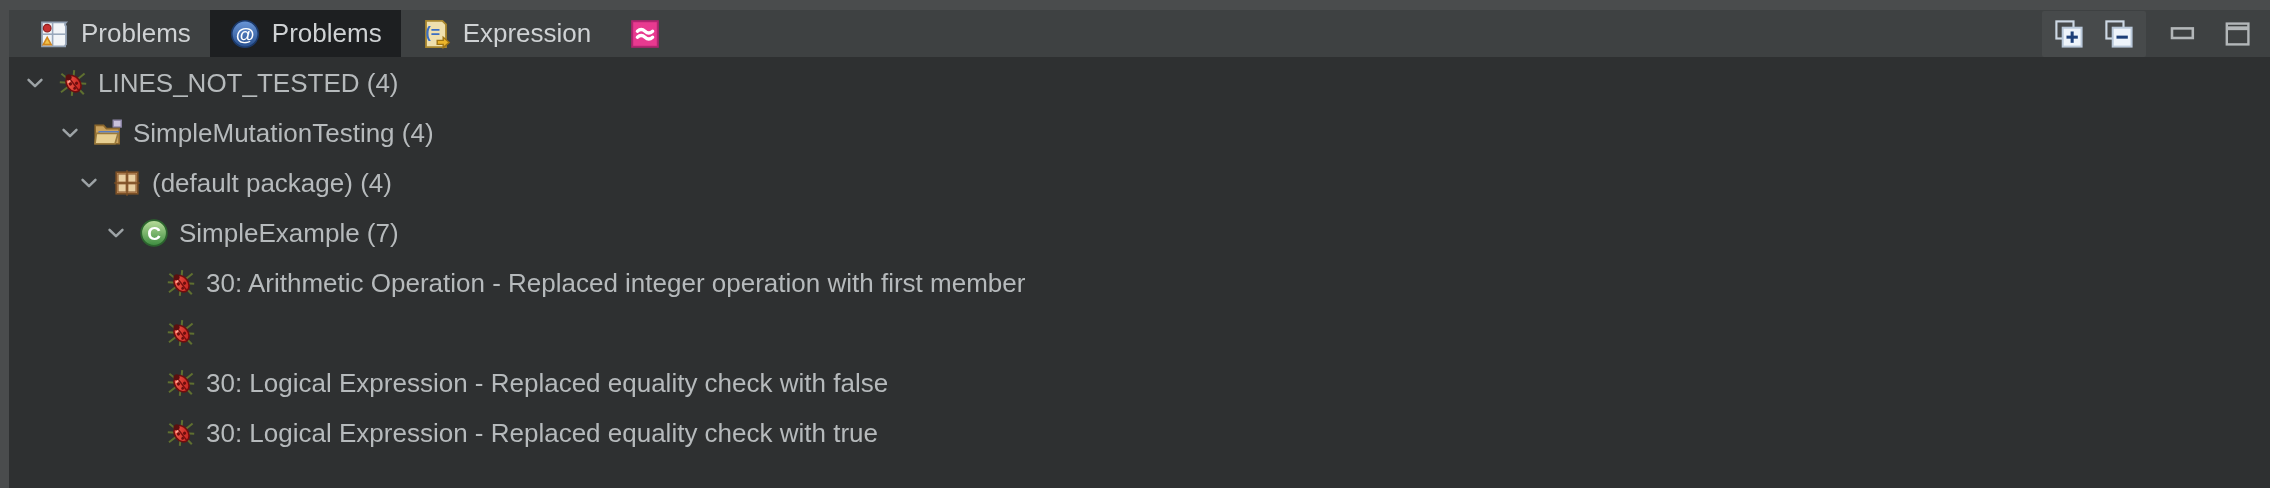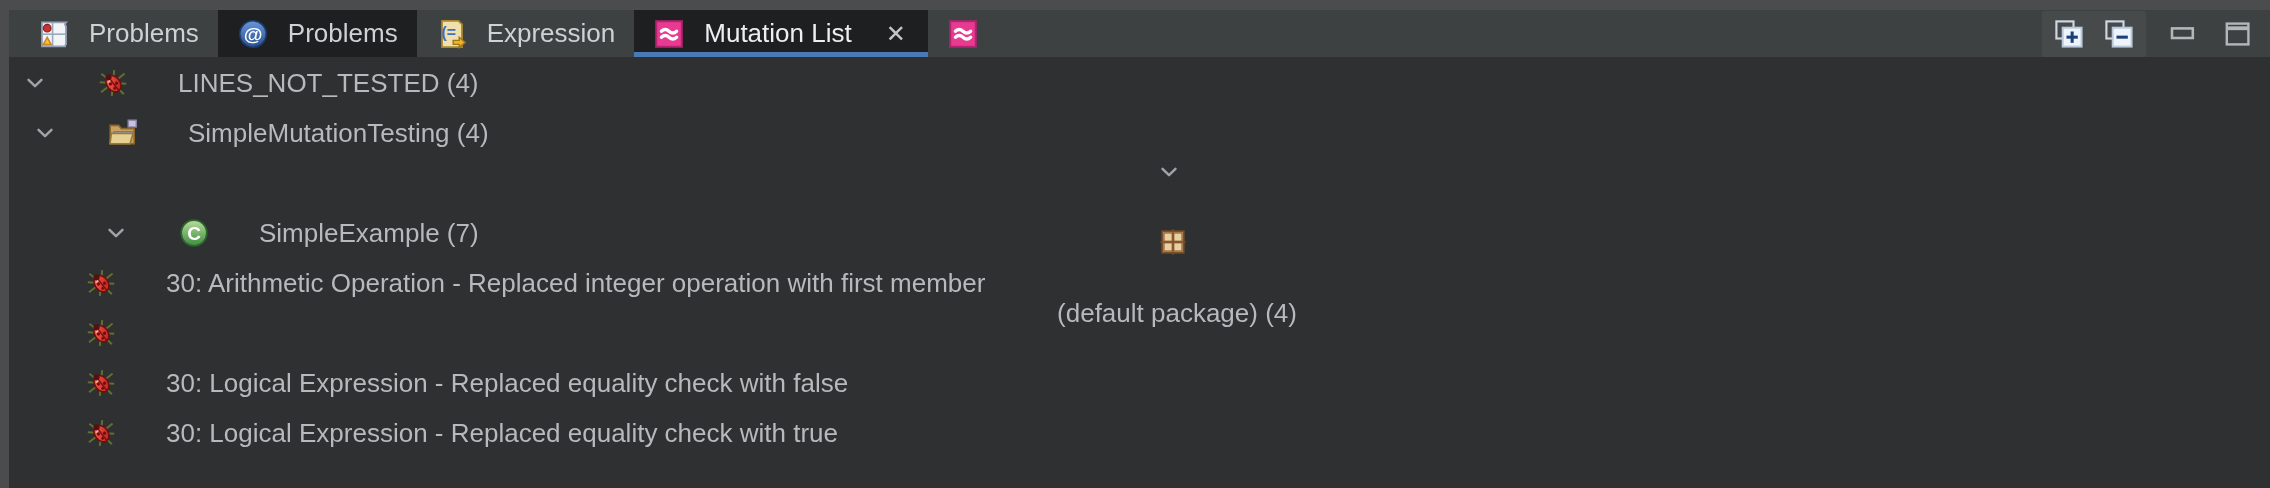--- a/index.html
+++ b/index.html
@@ -16,21 +16,21 @@
   }
   .frame-top{position:absolute;top:0;left:0;width:100%;height:10px;background:var(--frame);}
   .frame-left{position:absolute;top:0;left:0;width:9px;height:100%;background:var(--frame);}
 
   
   .tabbar{
     position:absolute;top:10px;left:9px;right:0;height:47px;
     background:var(--tabbar);display:flex;align-items:stretch;padding-left:10px;
   }
   .tab{
-    position:relative;display:flex;align-items:center;gap:19px;
+    position:relative;display:flex;align-items:center;gap:11px;
     padding:0 19px;cursor:default;white-space:nowrap;
   }
   .tab .tlabel{font-size:26px;color:var(--txt);}
   .tab.dark{background:var(--tabdark);}
   .tab.active .tlabel{color:var(--txt-active);}
   .tab.active::after{
     content:"";position:absolute;left:0;right:0;bottom:0;height:5px;background:var(--accent);
   }
   .ticon{width:32px;height:32px;display:inline-flex;flex:none;}
   .ticon svg{width:32px;height:32px;display:block;}
@@ -41,32 +41,32 @@
 
   
   .view-toolbar{margin-left:auto;display:flex;align-items:center;padding-right:16px;gap:22px;}
   .tool-group{display:flex;align-items:center;gap:14px;background:var(--group);padding:5px 9px;border-radius:2px;}
   .tbtn{width:36px;height:36px;display:inline-flex;align-items:center;justify-content:center;cursor:pointer;}
   .tbtn svg{display:block;}
   .tbtn.small{width:32px;}
 
   
   .tree{position:absolute;top:57px;left:9px;right:0;bottom:0;background:var(--content);padding-top:1px;}
-  .trow{display:flex;align-items:center;height:50px;cursor:default;white-space:nowrap;gap:40px;}
+  .trow{display:flex;align-items:center;height:50px;cursor:default;white-space:nowrap;}
   .trow .tw-label{font-size:26px;color:var(--tree-txt);margin-left:9px;}
   .chev{width:28px;height:28px;flex:none;margin-right:8px;display:inline-flex;cursor:pointer;}
   .chev svg{width:28px;height:28px;display:block;}
   .chev-spacer{width:36px;flex:none;}
   .nicon{width:32px;height:32px;flex:none;display:inline-flex;}
   .nicon svg{width:32px;height:32px;display:block;}
   .lv1{padding-left:12px;}
-  .lv2{padding-left:22px;}
-  .lv3{padding-left:66px;flex-direction:column;}
+  .lv2{padding-left:47px;}
+  .lv3{padding-left:66px;}
   .lv4{padding-left:93px;}
-  .lv5{}
+  .lv5{padding-left:120px;}
 </style>
 </head>
 <body>
 
 <svg width="0" height="0" style="position:absolute">
   <defs>
     <linearGradient id="gClass" x1="0" y1="0" x2="0" y2="1">
       <stop offset="0" stop-color="#b9dd9b"></stop>
         <stop offset="1" stop-color="#3c8c3f"></stop>
     </linearGradient>
@@ -141,29 +141,20 @@
         <svg viewBox="0 0 16 16">
           <path d="M3 1.4 h8.2 l1.8 1.8 v11.4 h-10 z" fill="#efe0ae" stroke="#a8872f" stroke-width="0.9"></path>
           <text x="6.4" y="9.8" font-family="Liberation Sans, sans-serif" font-size="8" font-weight="bold" fill="#3c6fc4" text-anchor="middle">(=</text>
           <path d="M8.6 11.2 h3 v-1.6 l3 2.6 -3 2.6 v-1.6 h-3 z" fill="#ecb52a" stroke="#a07514" stroke-width="0.7"></path>
         </svg>
       </span>
       <span class="tlabel">Expression</span>
     </div>
 
 
-    <div class="tab dark active">
-      <span class="ticon">
-        <svg viewBox="0 0 16 16">
-            <use href="#mutIcon"></use>
-          </svg>
-      </span>
-      <span class="tlabel">Mutation List</span>
-      <span class="close">✕</span>
-    </div>
 
     <div class="tab">
       <span class="ticon">
         <svg viewBox="0 0 16 16">
             <use href="#mutIcon"></use>
           </svg>
       </span>
     </div>
 
     <div class="view-toolbar">

